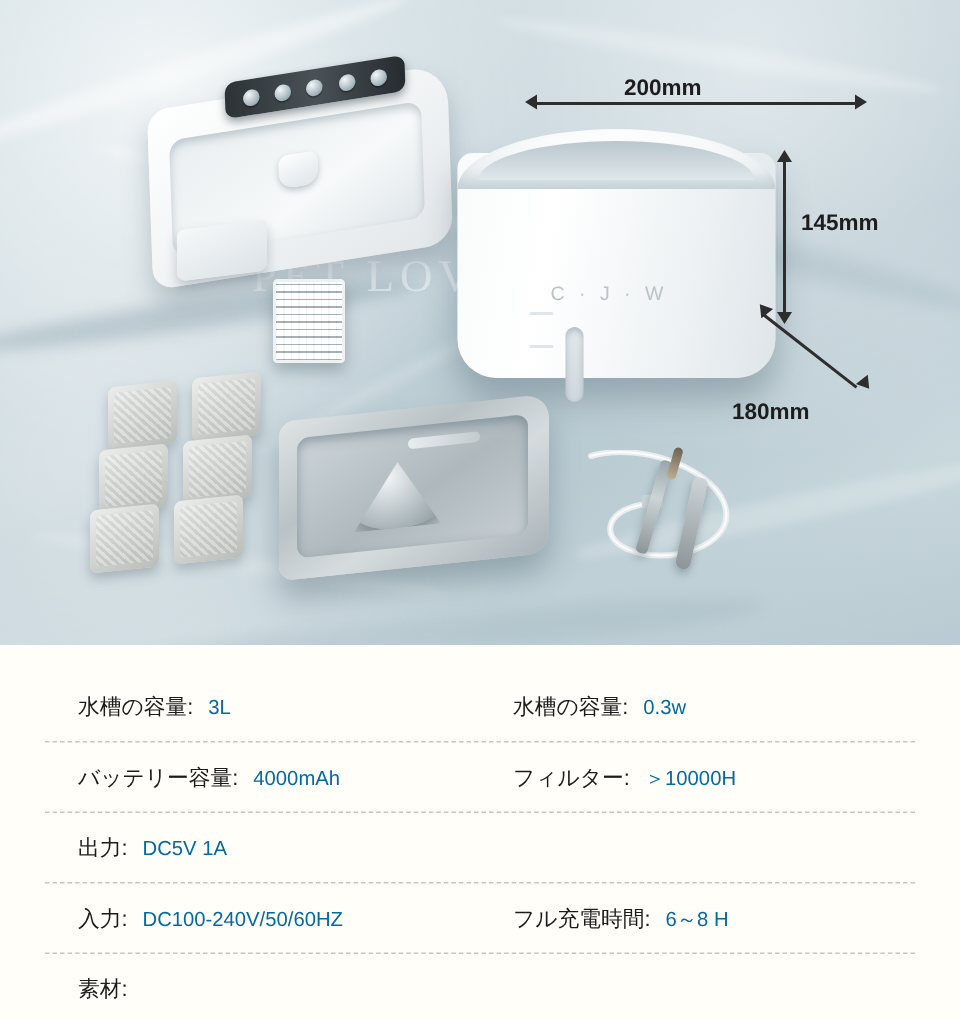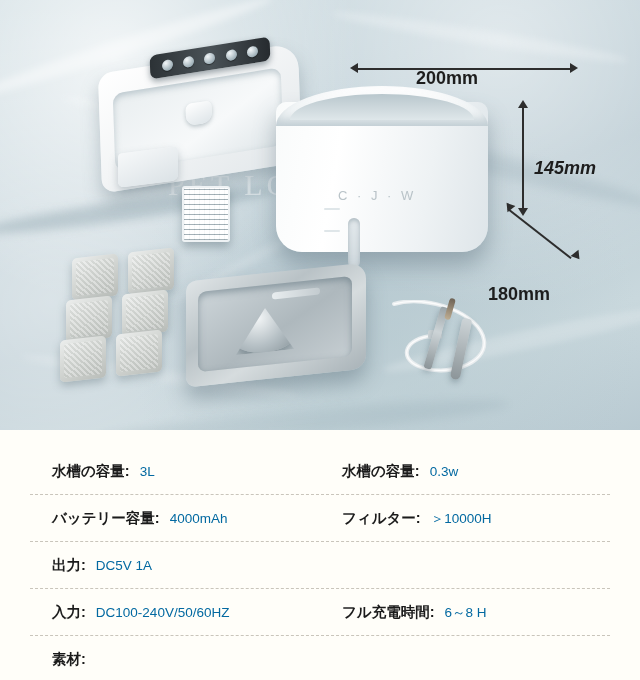--- a/index.html
+++ b/index.html
@@ -132,21 +132,21 @@
       repeating-linear-gradient(0deg, rgba(150,165,172,.85) 0 1px, rgba(255,255,255,.9) 1px 5px),
       repeating-linear-gradient(90deg, rgba(150,165,172,.85) 0 1px, rgba(255,255,255,.9) 1px 5px);
     border: 2px solid #eef2f4;
     border-radius: 3px;
     box-shadow: 0 5px 10px rgba(80,100,110,.4);
   }
 
   
   .tank {
     position: absolute;
-    left: 276px;
+    left: 305px;
     top: 86px;
     width: 212px;
     height: 166px;
     padding-left: 19px;
   }
   .tank-body {
     position: absolute;
     left: 0; top: 16px;
     width: 212px; height: 150px;
     background: linear-gradient(100deg, #f9fbfb 0%, #ffffff 30%, #eef2f4 70%, #dee5e9 100%);
@@ -299,26 +299,25 @@
     position: absolute;
     width: 0; height: 0;
     border-style: solid;
   }
   .arrow.left  { border-width: 5px 8px 5px 0; border-color: transparent #2d2d2d transparent transparent; }
   .arrow.right { border-width: 5px 0 5px 8px; border-color: transparent transparent transparent #2d2d2d; }
   .arrow.up    { border-width: 0 5px 8px 5px; border-color: transparent transparent #2d2d2d transparent; }
   .arrow.down  { border-width: 8px 5px 0 5px; border-color: #2d2d2d transparent transparent transparent; }
   .dim-label {
     position: absolute;
-    font-size: 18px;
+    font-size: 15px;
     font-weight: bold;
     color: #1d1d1d;
     font-family: "Liberation Sans", sans-serif;
     white-space: nowrap;
-    margin-top: 18px;
   }
   .diag-arrow {
     position: absolute;
     transform-origin: 0 50%;
   }
 
   
   .specs {
     position: absolute;
     left: 0;
@@ -339,21 +338,21 @@
   .spec-cell {
     display: flex;
     align-items: baseline;
     flex: 1;
     padding-left: 22px;
     box-sizing: border-box;
   }
   .spec-cell.wide { flex: 2; }
   .spec-label {
     font-size: 14.5px;
-    font-weight: bold;
+    font-weight: normal;
     color: #1b1b1b;
     white-space: nowrap;
   }
   .spec-value {
     font-size: 13.5px;
     color: #0369a1;
     margin-left: 10px;
     white-space: nowrap;
   }
 </style>
@@ -425,21 +424,21 @@
     <div class="spatula"></div>
 
     <div class="dim-line" style="left:358px; top:68px; width:212px;"></div>
     <div class="arrow left" style="left:350px; top:63px;"></div>
     <div class="arrow right" style="left:570px; top:63px;"></div>
     <div class="dim-label" style="left:416px; top:50px;">200mm</div>
 
     <div class="dim-vline" style="left:522px; top:108px; height:100px;"></div>
     <div class="arrow up" style="left:518px; top:100px;"></div>
     <div class="arrow down" style="left:518px; top:208px;"></div>
-    <div class="dim-label" style="left:534px; top:140px;font-style:italic;">145mm</div>
+    <div class="dim-label" style="left:534px; top:140px;">145mm</div>
 
     <div class="diag-arrow" style="left:508px; top:208px; width:80px; height:2px; background:#2d2d2d; transform: rotate(38deg);"></div>
     <div class="arrow up" style="left:504px; top:202px; transform: rotate(-38deg);"></div>
     <div class="arrow down" style="left:572px; top:252px; transform: rotate(-38deg);"></div>
     <div class="dim-label" style="left:488px; top:266px;">180mm</div>
   </div>
 
   <div class="specs">
 
     <div class="spec-row">

